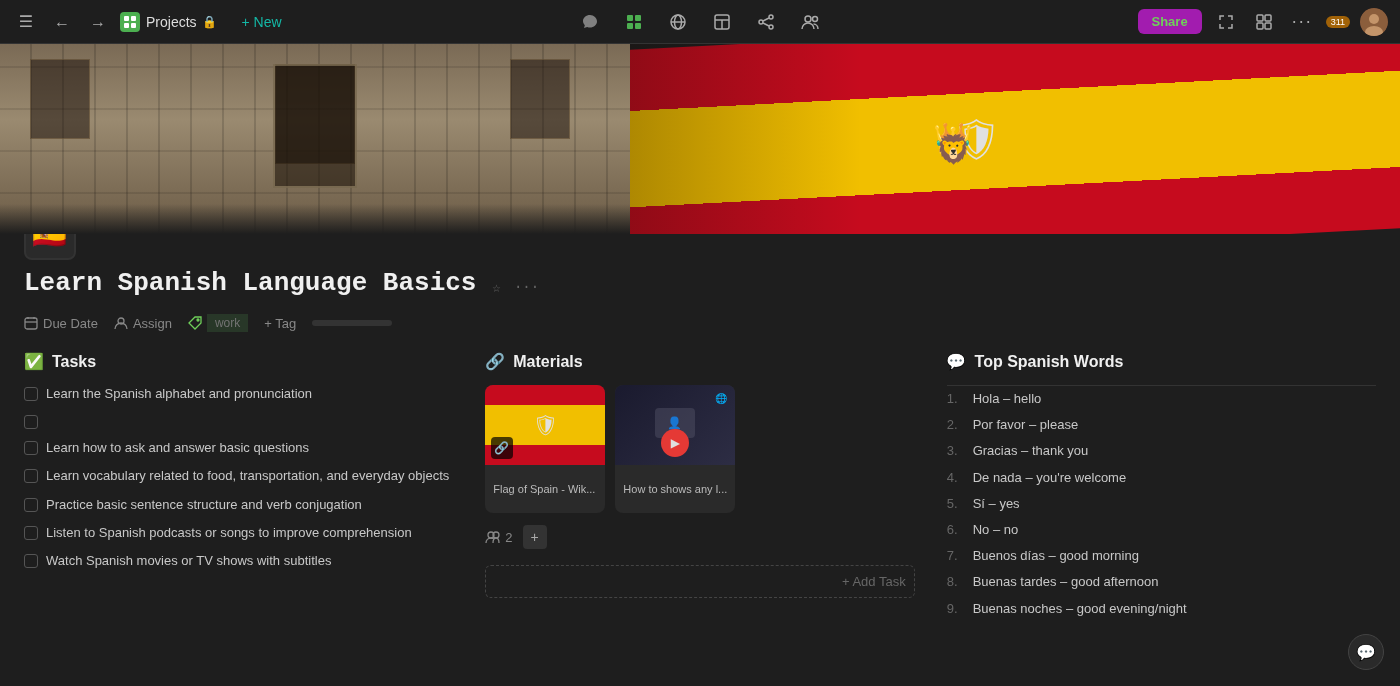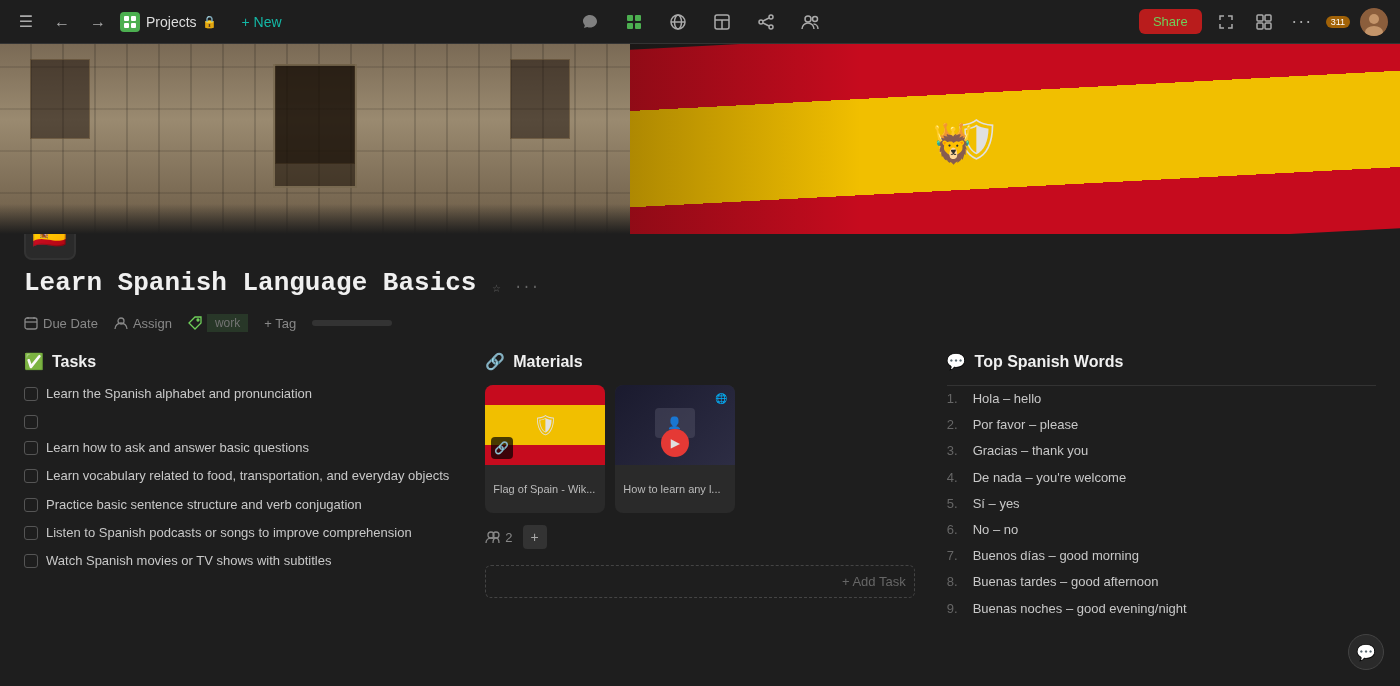--- a/index.html
+++ b/index.html
@@ -69,27 +69,27 @@
       color: #aaa;
       cursor: pointer;
       font-size: 16px;
       border-radius: 4px;
     }
     .nav-center-icon.active { color: #4caf50; }
     .nav-right {
       display: flex; align-items: center; gap: 10px;
     }
     .share-btn {
-      background: #b91c1c;
+      background: #a21caf;
       color: #6fcf5a;
       padding: 5px 14px;
       border-radius: 6px;
       cursor: pointer;
       font-size: 13px;
-      font-weight: 400;
+      font-weight: 700;
     }
     .nav-right-icon {
       width: 28px; height: 28px;
       display: flex; align-items: center; justify-content: center;
       color: #aaa;
       cursor: pointer;
       font-size: 15px;
       border-radius: 4px;
     }
     .avatar {
@@ -574,21 +574,21 @@
         </div>
 
         <div class="material-card">
           <div class="material-thumb video-thumb" style="flex-direction:column; justify-content:center;">
             <div style="position:absolute; top:8px; right:8px; font-size:10px; color:#aaa;">🌐</div>
             <div style="width:40px; height:30px; background:rgba(80,80,100,0.5); border-radius:4px; margin-bottom:4px; display:flex; align-items:center; justify-content:center;">
               <div style="color:#ccc; font-size:12px;">👤</div>
             </div>
             <div class="play-badge" style="position:absolute; bottom:8px; left:50%; transform:translateX(-50%);">▶</div>
           </div>
-          <div class="material-label">How to learn any l...</div>
+          <div class="material-label">How to shows any l...</div>
         </div>
       </div>
       <div class="materials-footer">
         <div class="collab-count">
           <svg width="16" height="16" viewBox="0 0 16 16" fill="none" stroke="#888" stroke-width="1.3">
               <circle cx="6" cy="6" r="3"></circle>
               <circle cx="11" cy="6" r="3"></circle>
               <path d="M1 14c0-3 2.2-5 5-5 1 0 2 .3 2.8.8"></path>
               <path d="M8 14c0-3 1.3-5 3-5s3 2 3 5"></path>
             </svg>

